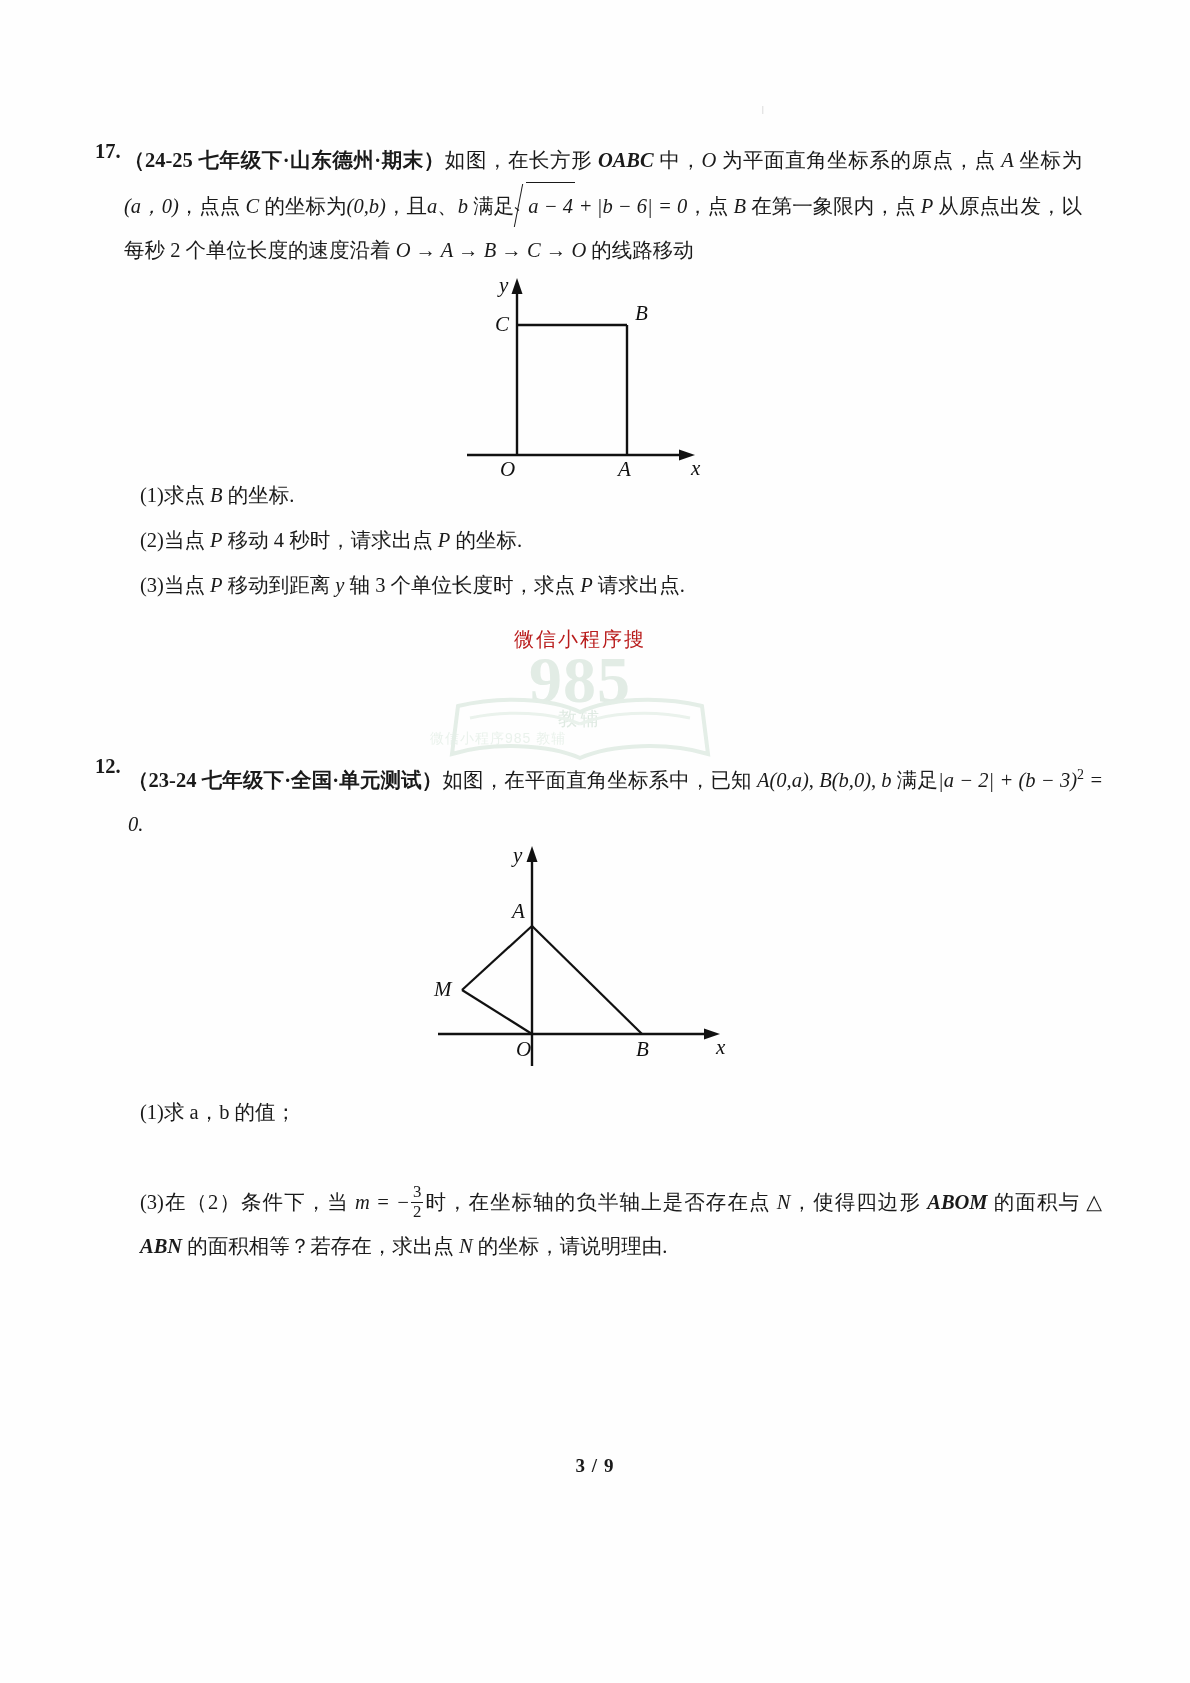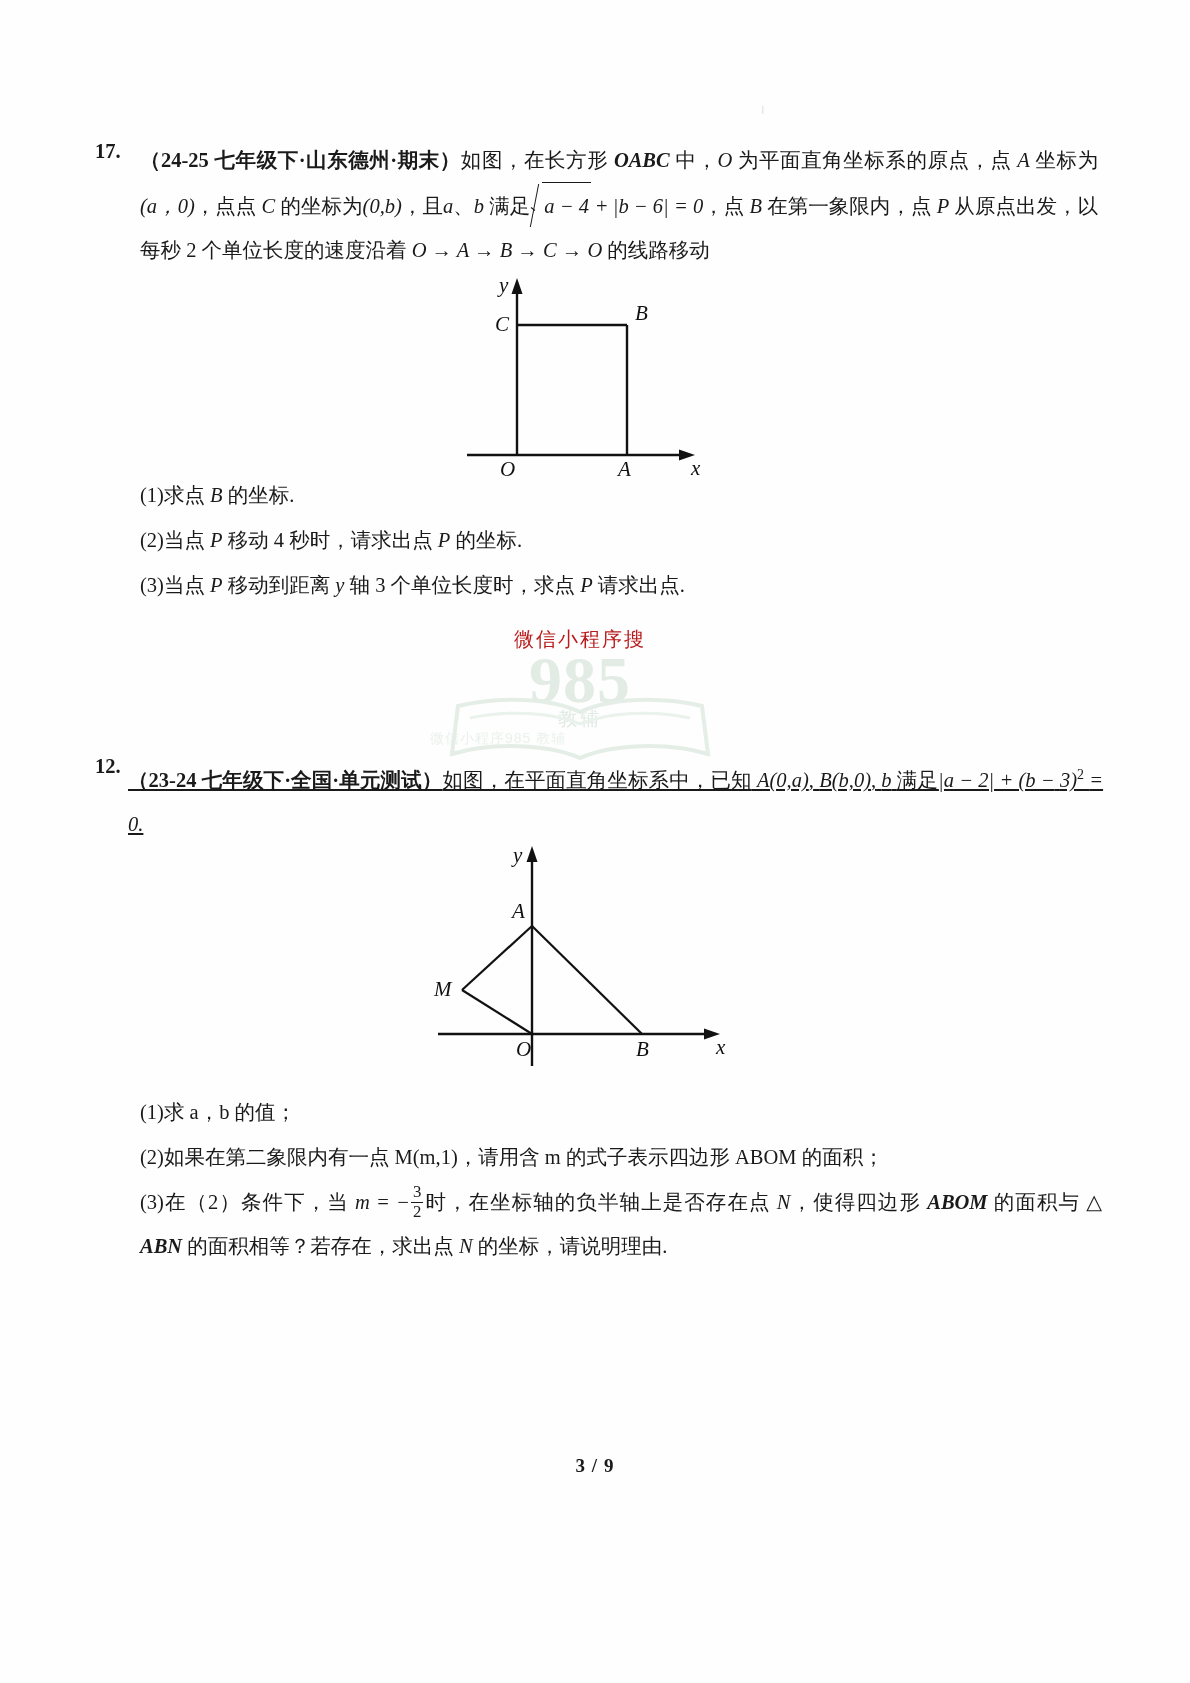--- a/index.html
+++ b/index.html
@@ -182,21 +182,21 @@
 </style>
 </head>
 <body>
 
 <div class="page">
 
   <div class="topmark">|</div>
 
   <div class="qnum" style="left:95px; top:140px;">17.</div>
 
-  <div class="qblock" style="left:140px; top:138px; width:958px;">
+  <div class="qblock" style="left:124px; top:138px; width:958px;">
     <div class="body-text">
       <span class="bd">（24-25 七年级下·山东德州·期末）</span><span>如图，在长方形</span>&nbsp;<span class="bdit">OABC</span>&nbsp;<span>中，</span><span class="it">O</span>&nbsp;<span>为平面直角坐标系的原点，点</span>&nbsp;<span class="it">A</span>&nbsp;<span>坐标为</span><span class="it">(a，0)</span><span>，点</span><span></span><span>点</span>&nbsp;<span class="it">C</span>&nbsp;<span>的坐标为</span><span class="it">(0,b)</span><span>，且</span><span class="it">a</span><span>、</span><span class="it">b</span>&nbsp;<span>满足</span><span class="sqrt"><span class="radicand it">a − 4</span></span>&nbsp;+&nbsp;<span class="it">|b − 6| = 0</span><span>，点</span>&nbsp;<span class="it">B</span>&nbsp;<span>在第一象限内，点</span>&nbsp;<span class="it">P</span>&nbsp;<span>从原点出发，以每秒 2 个单位长度的速度沿着</span>&nbsp;<span class="it">O → A → B → C → O</span>&nbsp;<span>的线路移动</span>
     </div>
   </div>
 
   <div class="figure" style="left:455px; top:268px;">
     <svg width="250" height="215" viewBox="0 0 250 215">
 
       <line x1="62" y1="187" x2="62" y2="22" stroke="#111" stroke-width="2.4"></line>
       <polygon points="62,10 56.5,26 67.5,26" fill="#111"></polygon>
@@ -241,21 +241,21 @@
     <div class="wm-line">微信小程序985 教辅</div>
     <svg class="wm-book" width="280" height="78" viewBox="0 0 280 78">
       <path d="M140 18 C110 4, 60 2, 18 12 C18 12, 14 44, 12 60 C52 48, 108 50, 140 64 C172 50, 228 48, 268 60 C266 44, 262 12, 262 12 C220 2, 170 4, 140 18 Z" fill="none" stroke="#e4eee7" stroke-width="4"></path>
       <path d="M140 30 C112 18, 66 16, 30 24" fill="none" stroke="#eaf2ec" stroke-width="3"></path>
       <path d="M140 30 C168 18, 214 16, 250 24" fill="none" stroke="#eaf2ec" stroke-width="3"></path>
     </svg>
   </div>
 
   <div class="qnum" style="left:95px; top:755px;">12.</div>
 
-  <div class="qblock" style="left:128px; top:753px; width:975px;text-decoration:underline;">
+  <div class="qblock" style="left:128px; top:753px; width:975px;">
     <div class="body-text">
       <span class="bd">（23-24 七年级下·全国·单元测试）</span><span>如图，在平面直角坐标系中，已知</span>&nbsp;<span class="it">A(0,a)</span><span>,</span>&nbsp;<span class="it">B(b,0)</span><span>,</span>&nbsp;<span class="it">b</span>&nbsp;<span>满足</span><span class="it">|a − 2| + (b −</span>&nbsp;<span class="it">3)</span><sup class="exp">2</sup>&nbsp;<span class="it">= 0.</span>
     </div>
   </div>
 
   <div class="figure" style="left:420px; top:838px;">
     <svg width="330" height="235" viewBox="0 0 330 235">
 
       <line x1="112" y1="228" x2="112" y2="20" stroke="#111" stroke-width="2.4"></line>
       <polygon points="112,8 106.5,24 117.5,24" fill="#111"></polygon>
@@ -275,25 +275,20 @@
       <text class="ptlabel" x="216" y="218">B</text>
     </svg>
   </div>
 
   <div class="qblock" style="left:140px; top:1090px; width:940px;">
     <div class="body-text">
       <span>(1)</span><span>求 a，b 的值；</span>
     </div>
   </div>
 
-  <div class="qblock" style="left:140px; top:1135px; width:940px;">
-    <div class="body-text">
-      <span>(2)</span><span>如果在第二象限内有一点 M(m,1)，请用含 m 的式子表示四边形 ABOM 的面积；</span>
-    </div>
-  </div>
 
   <div class="qblock" style="left:140px; top:1180px; width:962px;">
     <div class="body-text">
       <span>(3)</span><span>在（2）条件下，当</span>&nbsp;<span class="it">m = −</span><span class="frac"><span class="num">3</span><span class="den">2</span></span><span>时，在坐标轴的负半轴上是否存在点</span>&nbsp;<span class="it">N</span><span>，使得四边形</span>&nbsp;<span class="bdit">ABOM</span>&nbsp;<span>的面积与</span>&nbsp;<span class="bdit">△ ABN</span>&nbsp;<span>的面积相等？若存在，求出点</span>&nbsp;<span class="it">N</span>&nbsp;<span>的坐标，请说明理由.</span>
     </div>
   </div>
 
   <div class="pagenum">3 / 9</div>
 
 </div>

